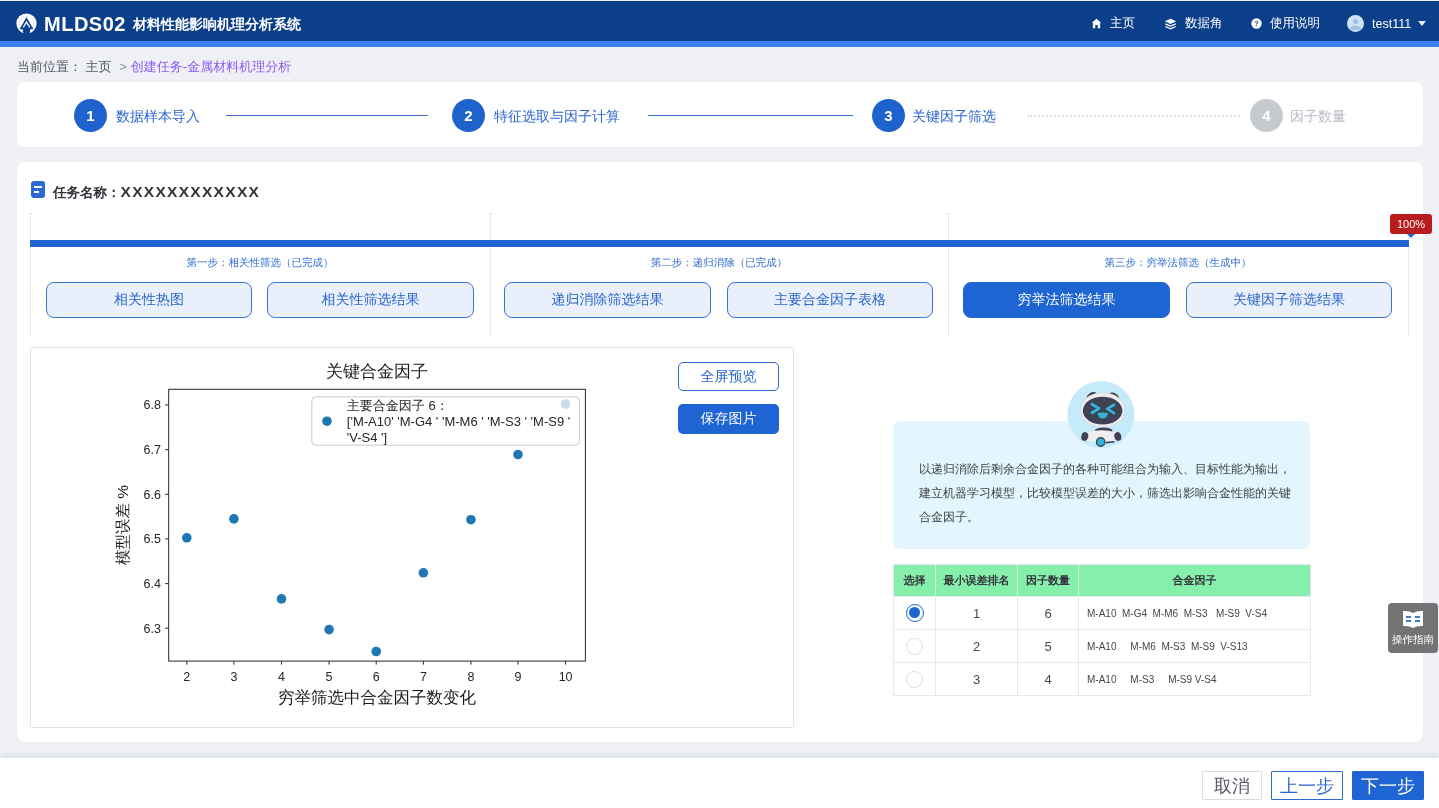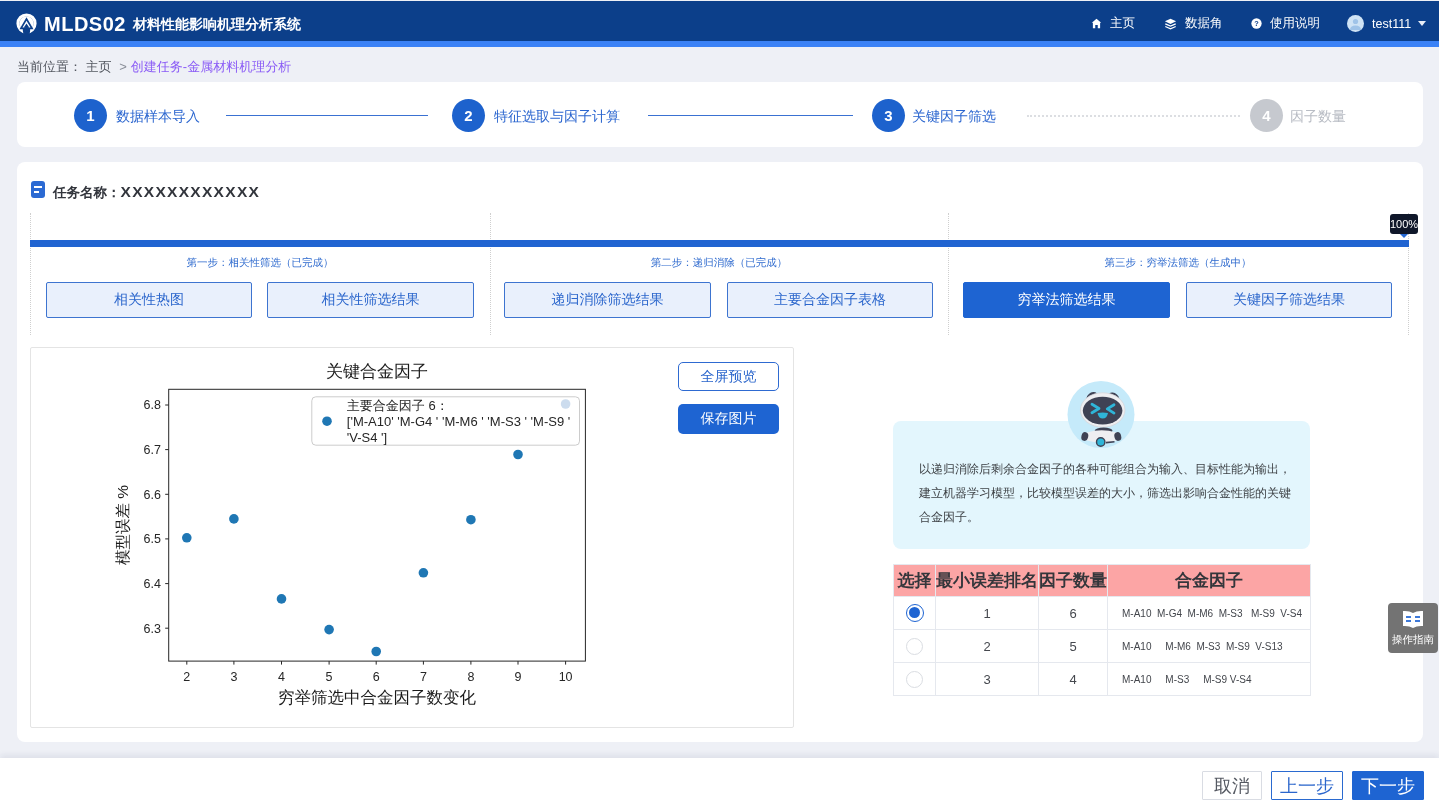--- a/index.html
+++ b/index.html
@@ -36,40 +36,40 @@
 .task-ic { position:absolute; left:31px; top:181px; width:14px; height:17px; background:#2b6ad3; border-radius:3px; }
 .task-ic:before { content:""; position:absolute; left:3px; top:5px; width:8px; height:2px; background:#fff; }
 .task-ic:after { content:""; position:absolute; left:3px; top:10px; width:5px; height:2px; background:#fff; }
 .task-title { position:absolute; left:53px; top:183px; font-size:13.5px; font-weight:bold; color:#32353c; }
 
 
 .vdash { position:absolute; top:213px; height:122px; width:0; border-left:1px dotted #cfcfcf; }
 
 
 .pbar { position:absolute; left:30px; top:240px; width:1379px; height:7px; background:#2164d1; }
-.ptip { position:absolute; left:1390px; top:214px; width:28px; height:20px; background:#0f172a; border-radius:3px; color:#fff; font-size:11px; text-align:left; line-height:20px; }
+.ptip { position:absolute; left:1390px; top:214px; width:42px; height:20px; background:#b91c1c; border-radius:3px; color:#fff; font-size:11px; text-align:center; line-height:20px; }
 .ptip:after { content:""; position:absolute; left:50%; bottom:-4px; margin-left:-4px; border-left:4px solid transparent; border-right:4px solid transparent; border-top:4px solid #2468d4; }
 
 .seclabel { position:absolute; top:256px; font-size:10.5px; color:#2e6ace; width:460px; text-align:center; }
-.stepbtn { position:absolute; top:282px; height:36px; border-radius:2px; background:#e9f0fc; border:1px solid #3d74d0; color:#2b66cc; font-size:14px; display:flex; align-items:center; justify-content:center; }
+.stepbtn { position:absolute; top:282px; height:36px; border-radius:8px; background:#e9f0fc; border:1px solid #3d74d0; color:#2b66cc; font-size:14px; display:flex; align-items:center; justify-content:center; }
 .stepbtn.active { background:#1e64d2; border-color:#1e64d2; color:#fff; }
 
 
 .chartcard { position:absolute; left:30px; top:347px; width:764px; height:381px; background:#fff; border:1px solid #e4e4e4; border-radius:2px; }
 .btn-preview { position:absolute; left:678px; top:362px; width:101px; height:29px; border:1px solid #2e6ad1; border-radius:5px; background:#fff; color:#2b66cc; font-size:14px; display:flex; align-items:center; justify-content:center; }
 .btn-save { position:absolute; left:678px; top:404px; width:101px; height:30px; border-radius:5px; background:#1e64d2; color:#fff; font-size:14px; display:flex; align-items:center; justify-content:center; }
 
 
 .infobox { position:absolute; left:893px; top:421px; width:417px; height:128px; background:#e3f6fd; border-radius:8px; padding:36px 0 0 26px; font-size:12px; color:#3f4347; line-height:24px; white-space:nowrap; }
 
 
 .rtable { position:absolute; left:893px; top:564px; width:418px; border-collapse:collapse; font-size:14px; color:#45484e; }
-.rtable th { white-space:nowrap; background:#fca5a5; font-size:17px; font-weight:bold; color:#34363b; height:32px; border:1px solid #e5e8ee; }
+.rtable th { white-space:nowrap; background:#86efac; font-size:11px; font-weight:bold; color:#34363b; height:32px; border:1px solid #e5e8ee; }
 .rtable td { white-space:nowrap; height:33px; border:1px solid #e5e8ee; text-align:center; font-size:13px; }
-.rtable td.fac { text-align:left; padding-left:14px; font-size:10px; color:#43464c; white-space:pre; }
+.rtable td.fac { text-align:left; padding-left:8px; font-size:10px; color:#43464c; white-space:pre; }
 .radio { display:inline-block; width:17px; height:17px; border-radius:50%; border:1px solid #dadde2; background:#fff; vertical-align:middle; }
 .radio.on { width:18px; height:18px; border:1.5px solid #1e64d2; position:relative; }
 .radio.on:after { content:""; position:absolute; left:2px; top:2px; width:11px; height:11px; border-radius:50%; background:#1e64d2; }
 
 
 .guide { position:absolute; left:1388px; top:603px; width:50px; height:50px; background:#737373; border-radius:4px; color:#fff; text-align:center; font-size:10.5px; }
 
 
 .footer { position:absolute; left:0; top:758px; width:1439px; height:50px; background:#fff; box-shadow:0 -3px 6px rgba(30,40,80,0.08); }
 .fbtn { position:absolute; top:771px; height:29px; border-radius:1px; font-size:18px; display:flex; align-items:center; justify-content:center; background:#fff; }

